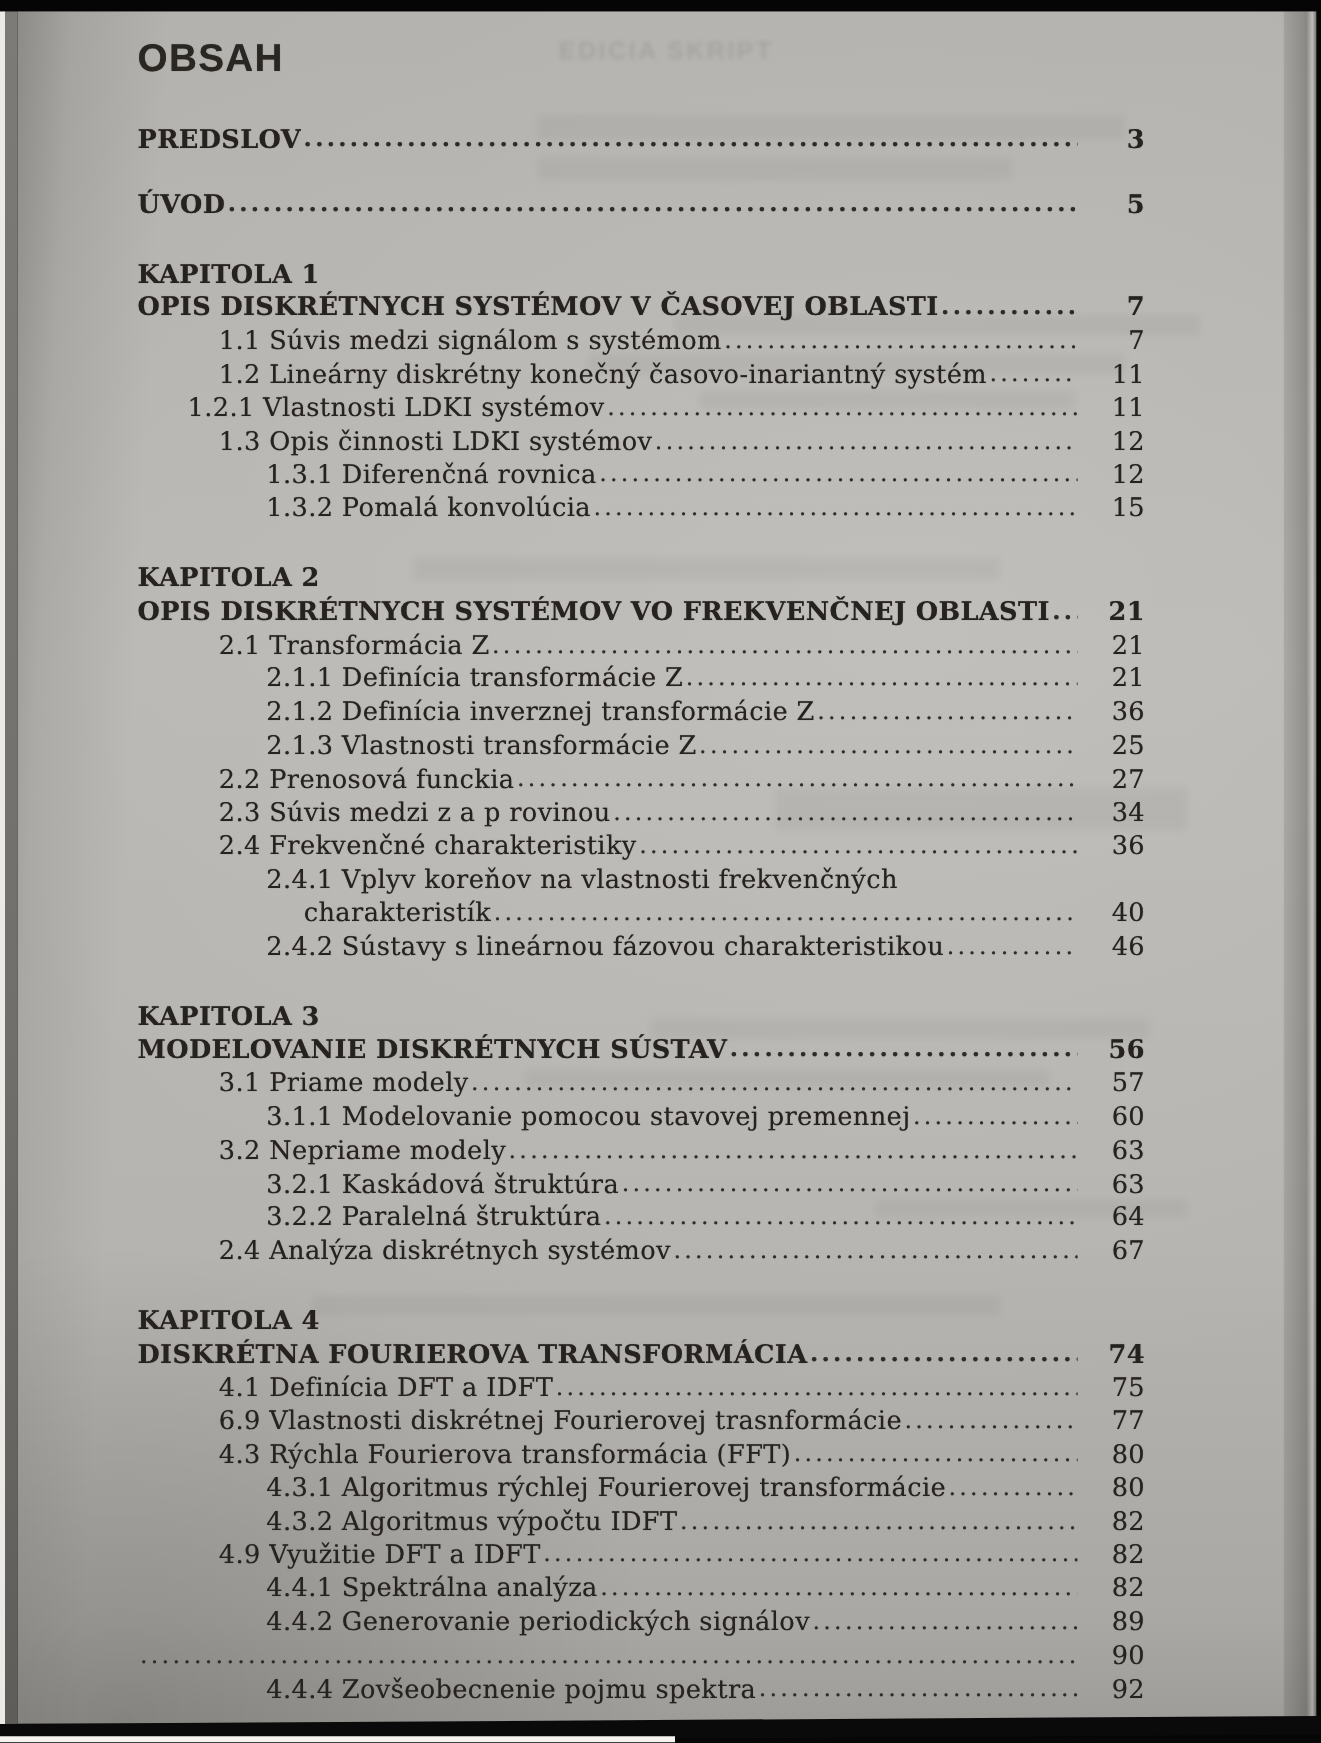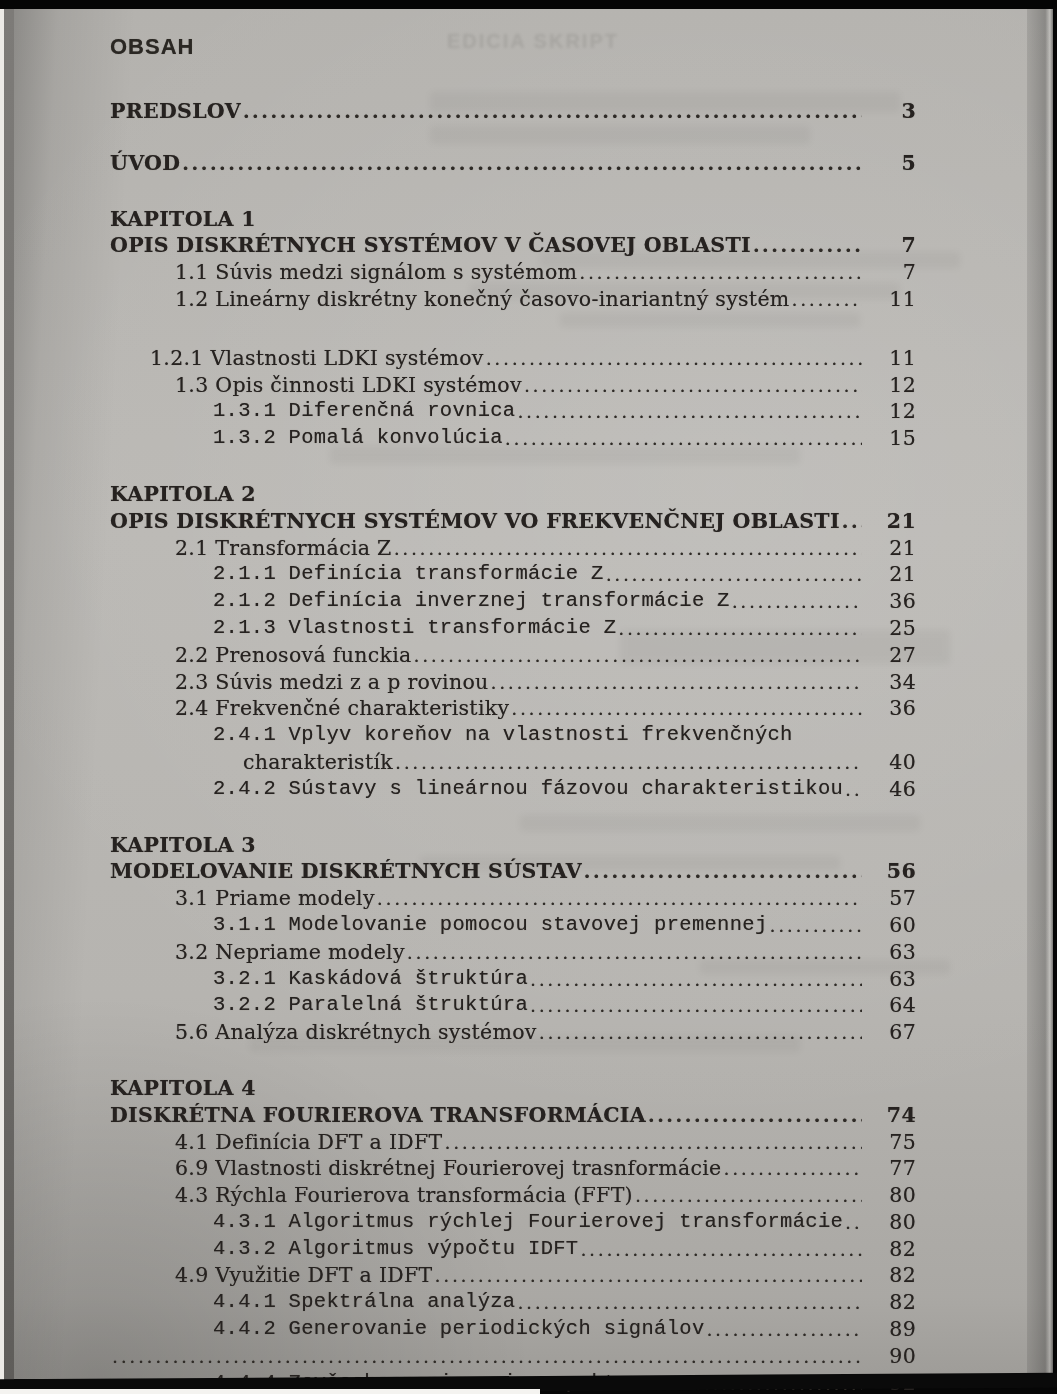--- a/index.html
+++ b/index.html
@@ -34,32 +34,32 @@
     filter:blur(1.5px);pointer-events:none;
   }
 
   
   .toc{
     position:absolute;left:110px;top:32px;width:806px;color:#262220;
     font-size:20.5px;letter-spacing:0.3px;
     text-shadow:0 0 0.7px rgba(40,36,30,0.55);
   }
   .obsah{
-    font-family:"Liberation Sans",sans-serif;font-weight:bold;font-size:22px;
+    font-family:"Liberation Sans",sans-serif;font-weight:bold;font-size:31px;
     letter-spacing:1px;line-height:30px;color:#2a2723;
   }
-  .row{display:flex;align-items:flex-end;line-height:26.8px;}
+  .row{display:flex;align-items:flex-start;line-height:26.8px;}
   .b{font-weight:bold;}
   .front{margin-top:25px;}
   .front.first{margin-top:36px;}
   .chapter{margin-top:29px;}
   .lbl{white-space:nowrap;flex:0 1 auto;}
   .ind-lv1{padding-left:65px;}
-  .ind-lv1-out{padding-left:40px;margin-top:32px;}
-  .ind-lv2{padding-left:103px;font-family:Liberation Mono, monospace;}
+  .ind-lv1-out{padding-left:40px;}
+  .ind-lv2{padding-left:103px;}
   .ind-cont{padding-left:133px;}
   .leader{flex:1 1 auto;min-width:0;overflow:hidden;white-space:nowrap;
     margin:0 8px 0 2px;letter-spacing:2.6px;font-size:19px;color:#2e2a26;}
   .leader::after{content:"......................................................................................................................................................";}
   .pagenum{flex:0 0 46px;text-align:right;white-space:nowrap;}
 </style>
 </head>
 <body>
 
 <div class="page"></div>
@@ -211,21 +211,21 @@
         <span class="lbl ind-lv2">3.2.1 Kaskádová štruktúra</span>
         <span class="leader"></span>
         <span class="pagenum">63</span>
       </div>
       <div class="row">
         <span class="lbl ind-lv2">3.2.2 Paralelná štruktúra</span>
         <span class="leader"></span>
         <span class="pagenum">64</span>
       </div>
       <div class="row">
-        <span class="lbl ind-lv1">5.6 Analýza diskrétnych systémov</span>
+        <span class="lbl ind-lv1">2.4 Analýza diskrétnych systémov</span>
         <span class="leader"></span>
         <span class="pagenum">67</span>
       </div>
       <div class="row b chapter">
         <span class="lbl">KAPITOLA 4</span>
       </div>
       <div class="row b">
         <span class="lbl">DISKRÉTNA FOURIEROVA TRANSFORMÁCIA</span>
         <span class="leader"></span>
         <span class="pagenum">74</span>

